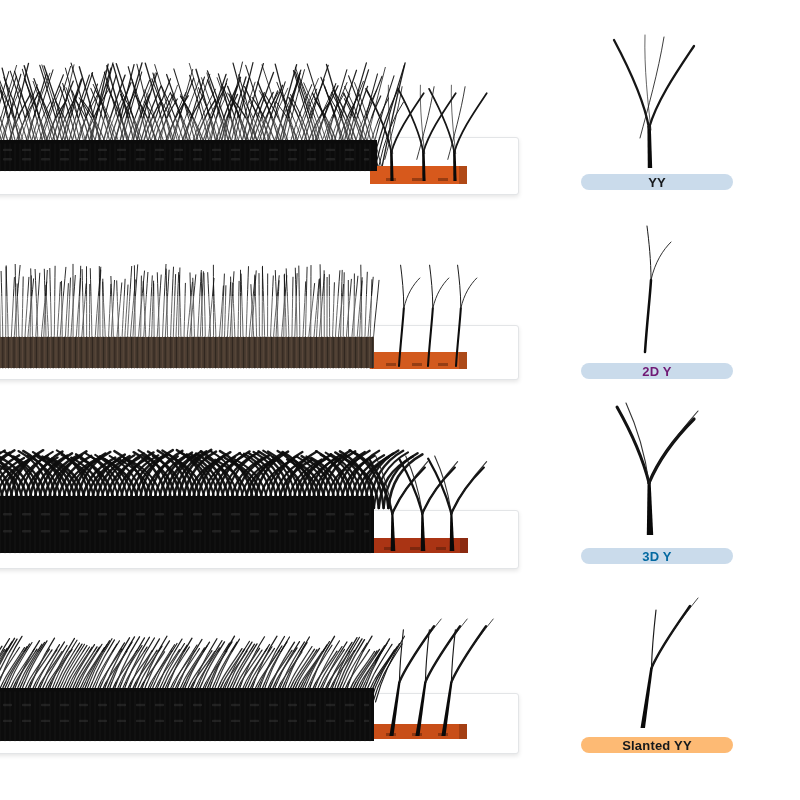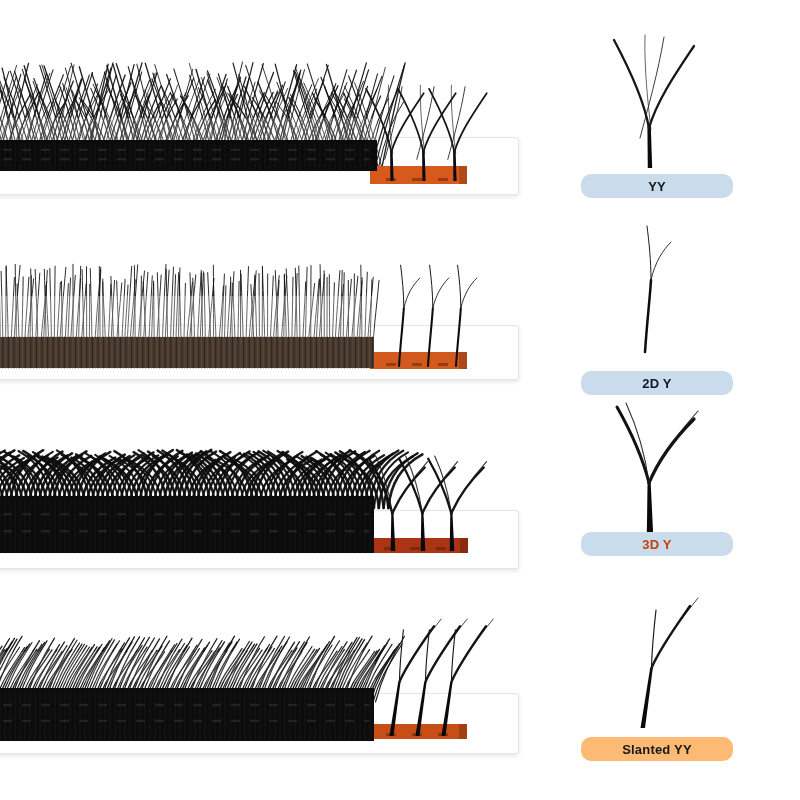--- a/index.html
+++ b/index.html
@@ -2,21 +2,21 @@
 <html><head>
 <meta charset="utf-8">
 <style>
   html,body{margin:0;padding:0;background:#ffffff;}
   .stage{position:relative;width:800px;height:800px;background:#ffffff;overflow:hidden;
          font-family:"Liberation Sans",sans-serif;}
   .tray{position:absolute;left:-6px;background:#ffffff;border:1px solid #e3e5e7;
         border-radius:3px;box-shadow:0 2px 4px rgba(0,0,0,0.10);}
   .strip-svg,.fan-svg{position:absolute;left:0;top:0;}
   .fan-svg{left:565px;width:180px;}
-  .pill{position:absolute;left:581px;width:152px;height:24px;border-radius:10px;
+  .pill{position:absolute;left:581px;width:152px;height:16px;border-radius:10px;
         display:flex;align-items:center;justify-content:center;
         font-size:13px;font-weight:700;color:#15181b;letter-spacing:.2px;}
 </style>
 </head>
 <body>
 
 <div class="stage">
 
   <section>
     <div class="tray" id="tray0" style="top: 137px; width: 523px; height: 56px;"></div>
@@ -661,21 +661,21 @@
         <path d="M 432.8 308.4 C 436.0 294.0, 442.4 284.4, 448.8 278.0" fill="none" stroke="#1a1a1a" stroke-width="0.9" stroke-linecap="round"></path>
         <path d="M 456.0 366.0 C 457.6 342.0, 460.0 322.0, 460.8 308.4" fill="none" stroke="#0d0d0d" stroke-width="2.06" stroke-linecap="round"></path>
         <path d="M 460.8 308.4 C 460.8 292.4, 459.2 278.0, 457.6 265.2" fill="none" stroke="#1a1a1a" stroke-width="1" stroke-linecap="round"></path>
         <path d="M 460.8 308.4 C 464.0 294.0, 470.4 284.4, 476.8 278.0" fill="none" stroke="#1a1a1a" stroke-width="0.9" stroke-linecap="round"></path>
       </svg>
     <svg class="fan-svg" id="fan1" viewBox="0 0 180 139" style="top: 222px; height: 139px;">
         <path d="M 80.0 130.0 C 82.0 100.0, 85.0 75.0, 86.0 58.0" fill="none" stroke="#0d0d0d" stroke-width="2.5" stroke-linecap="round"></path>
         <path d="M 86.0 58.0 C 86.0 38.0, 84.0 20.0, 82.0 4.0" fill="none" stroke="#1a1a1a" stroke-width="1" stroke-linecap="round"></path>
         <path d="M 86.0 58.0 C 90.0 40.0, 98.0 28.0, 106.0 20.0" fill="none" stroke="#1a1a1a" stroke-width="0.9" stroke-linecap="round"></path>
       </svg>
-    <div class="pill" id="pill1" style="top: 371px; background: rgb(202, 219, 235); color: #0f172a;">
+    <div class="pill" id="pill1" style="top: 363px; background: rgb(202, 219, 235); color: #701a75;">
       <span>2D Y</span>
     </div>
   </section>
 
   <section>
     <div class="tray" id="tray2" style="top: 510px; width: 523px; height: 57px;"></div>
     <svg class="strip-svg" id="strip2" viewBox="0 418 520 154" style="top: 418px; width: 520px; height: 154px;">
         <path d="M -34 508 C -32 484, -22 464.5, 0 452.5" fill="none" stroke="#0e0e0e" stroke-width="2.3823127263458446" stroke-opacity="0.95" stroke-linecap="round"></path>
         <path d="M -34 508 C -36 484, -46 471.4, -68 459.4" fill="none" stroke="#0e0e0e" stroke-width="2.4152932318625973" stroke-opacity="0.95" stroke-linecap="round"></path>
         <path d="M -29.2 508 C -27.2 484, -17.2 462.5, 4.800000000000001 450.5" fill="none" stroke="#0e0e0e" stroke-width="2.2202054150635377" stroke-opacity="0.95" stroke-linecap="round"></path>
@@ -954,21 +954,21 @@
         <path d="M 451.3 513.6 C 458.5 496.3, 472.2 479.0, 483.7 467.5" fill="none" stroke="#121212" stroke-width="2.416" stroke-linecap="round"></path>
         <path d="M 451.3 513.6 C 459.9 493.4, 475.0 474.7, 486.6 461.7" fill="none" stroke="#1c1c1c" stroke-width="1.1" stroke-opacity="0.9" stroke-linecap="round"></path>
       </svg>
     <svg class="fan-svg" id="fan2" viewBox="0 0 180 148" style="top: 398px; height: 148px;">
         <path d="M 81.8 137.0 L 88.2 137.0 L 85.6 83.0 L 82.6 83.0 Z" fill="#090909"></path>
         <path d="M 84.0 85.0 C 77.0 57.0, 65.0 32.0, 52.0 9.0" fill="none" stroke="#121212" stroke-width="3" stroke-linecap="round"></path>
         <path d="M 84.0 85.0 C 80.0 55.0, 71.0 27.0, 61.0 5.0" fill="none" stroke="#1c1c1c" stroke-width="1.1" stroke-opacity="0.9" stroke-linecap="round"></path>
         <path d="M 84.0 85.0 C 94.0 61.0, 113.0 37.0, 129.0 21.0" fill="none" stroke="#121212" stroke-width="3.1999999999999997" stroke-linecap="round"></path>
         <path d="M 84.0 85.0 C 96.0 57.0, 117.0 31.0, 133.0 13.0" fill="none" stroke="#1c1c1c" stroke-width="1.1" stroke-opacity="0.9" stroke-linecap="round"></path>
       </svg>
-    <div class="pill" id="pill2" style="top: 532px; background: rgb(202, 219, 235); color: #c2410c;">
+    <div class="pill" id="pill2" style="top: 548px; background: rgb(202, 219, 235); color: #0369a1;">
       <span>3D Y</span>
     </div>
   </section>
 
   <section>
     <div class="tray" id="tray3" style="top: 693px; width: 523px; height: 59px;"></div>
     <svg class="strip-svg" id="strip3" viewBox="0 601 520 156" style="top: 601px; width: 520px; height: 156px;">
         <path d="M -52 702 C -46 680, -37 662.0, -23 640.0" fill="none" stroke="#121212" stroke-width="1.1543262181337923" stroke-opacity="0.95" stroke-linecap="round"></path>
         <path d="M -49.5 702 C -43.5 680, -34.5 669.7, -20.5 647.7" fill="none" stroke="#121212" stroke-width="1.3557171820662917" stroke-opacity="0.95" stroke-linecap="round"></path>
         <path d="M -47 702 C -41 680, -32 669.4, -18 647.4" fill="none" stroke="#121212" stroke-width="1.2645665701944382" stroke-opacity="0.95" stroke-linecap="round"></path>

